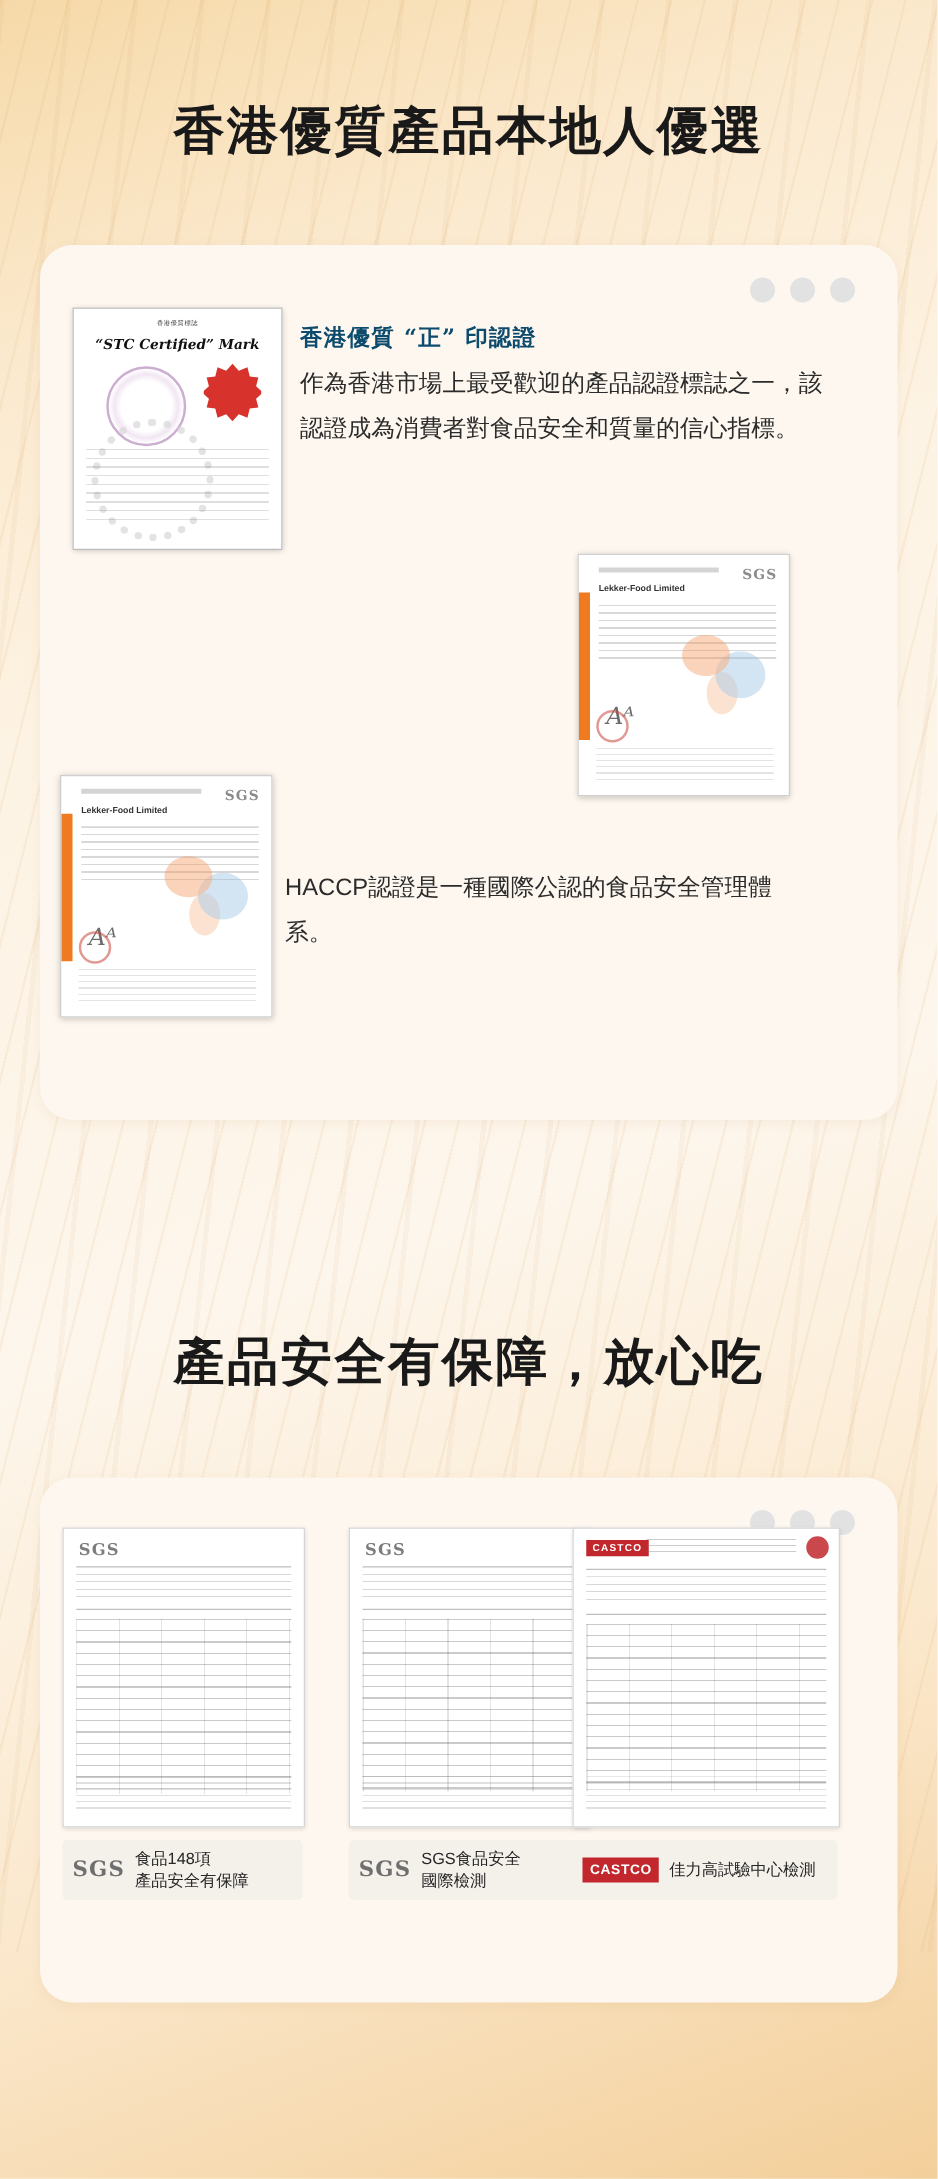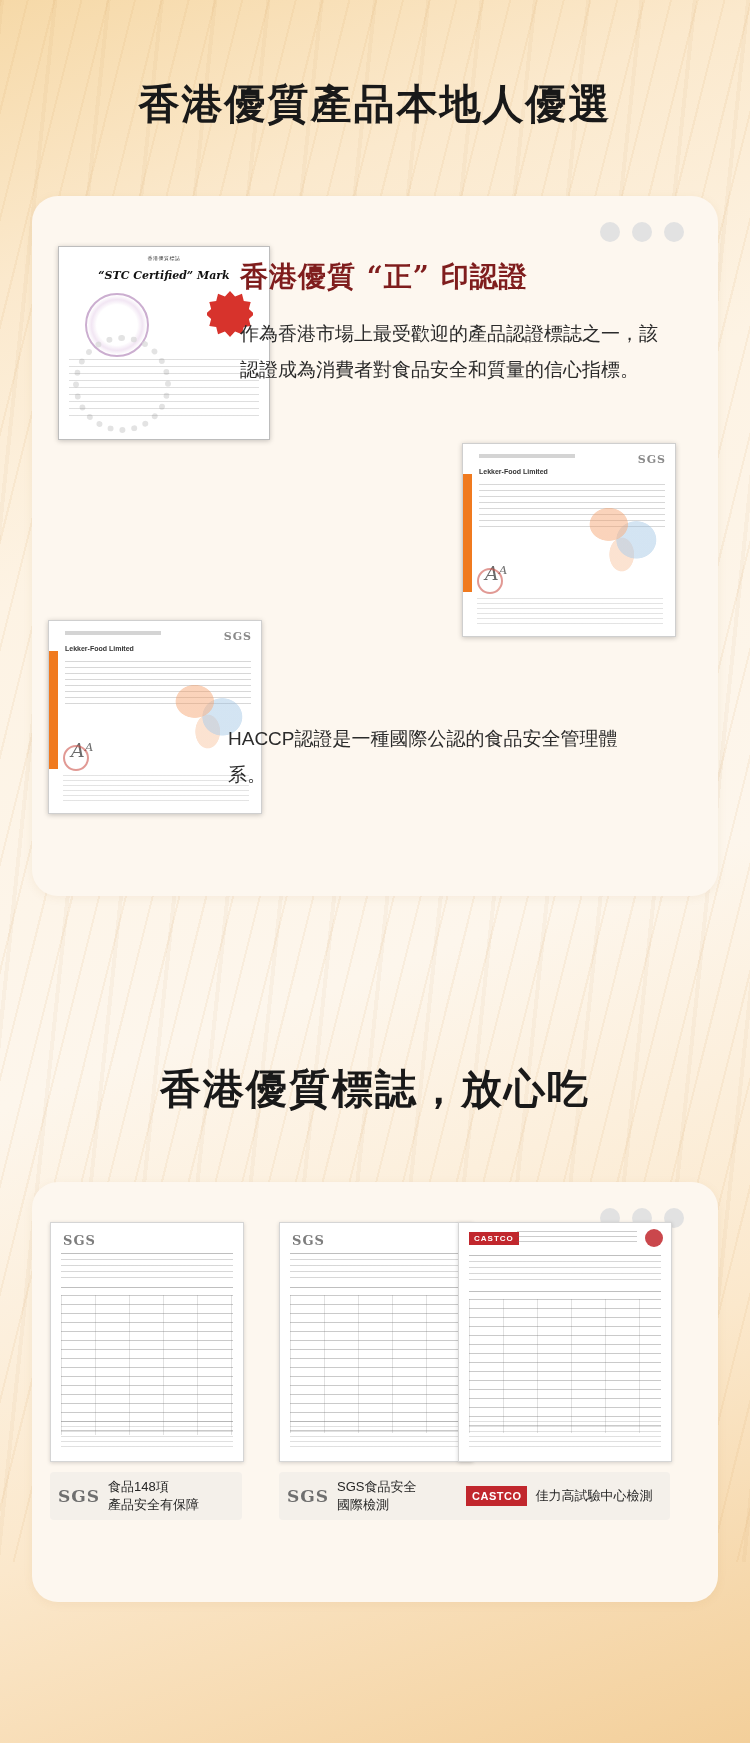--- a/index.html
+++ b/index.html
@@ -88,21 +88,20 @@
     border-radius: 50%;
     background: #e2e2e2;
   }
 
   
   .doc {
     position: absolute;
     background: #ffffff;
     box-shadow: 0 1px 5px rgba(0,0,0,0.22);
     overflow: hidden;
-    padding-left: 44px;
   }
 
   
   #doc-stc {
     top: 246px;
     left: 58px;
     width: 166px;
     height: 192px;
     border: 1px solid #bdbdbd;
   }
@@ -257,48 +256,47 @@
     width: 22px;
     height: 22px;
     border-radius: 50%;
     border: 2px solid rgba(200,70,60,0.55);
   }
 
   
   .block-title {
     font-family: "DejaVu Serif", "Liberation Serif", serif;
     font-weight: bold;
-    font-size: 28px;
-    color: #7f1d1d;
+    font-size: 18px;
+    color: #0c4a6e;
     letter-spacing: 1px;
   }
   .block-body {
     font-size: 19px;
     line-height: 36px;
     color: #2b2b2b;
   }
   #txt-stc {
     position: absolute;
     top: 258px;
     left: 240px;
     width: 420px;
   }
-  #txt-stc .block-body { margin-top: 20px; }
+  #txt-stc .block-body { margin-top: 8px; }
   #txt-gmp {
     position: absolute;
     top: 488px;
     left: 36px;
     width: 420px;
   }
   #txt-haccp {
     position: absolute;
     top: 693px;
     left: 228px;
     width: 420px;
-    margin-top: 28px;
   }
 
   
   .report {
     position: absolute;
     top: 1222px;
     width: 192px;
   }
   .report .sheet {
     position: relative;
@@ -470,21 +468,21 @@
     <div class="map"></div>
     <div class="sig">A<span style="letter-spacing:-3px">ᴬ</span></div>
     <div class="stamp"></div>
     <div class="foot-lines"></div>
   </div>
 
   <div id="txt-haccp">
     <div class="block-body">HACCP認證是一種國際公認的食品安全管理體系。</div>
   </div>
 
-  <div class="section-title" id="title-2">香港優質標誌，放心吃</div>
+  <div class="section-title" id="title-2">產品安全有保障，放心吃</div>
 
   <div class="card" id="card-reports">
     <div class="dots">
       <span></span>
       <span></span>
       <span></span>
     </div>
   </div>
 
   <div class="report" id="report-1">

